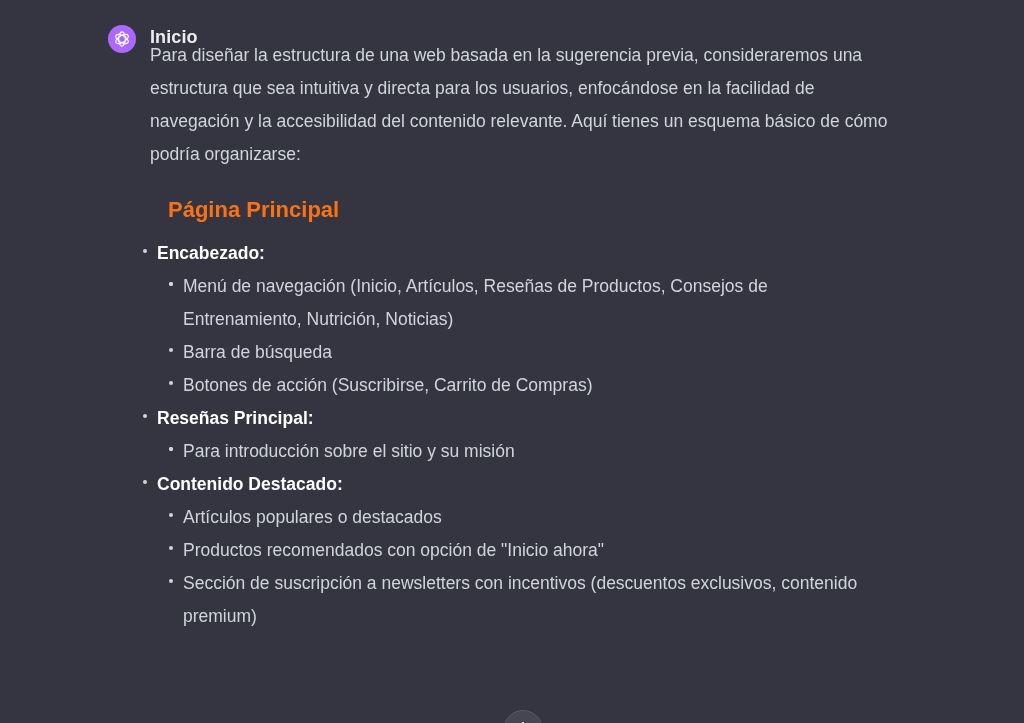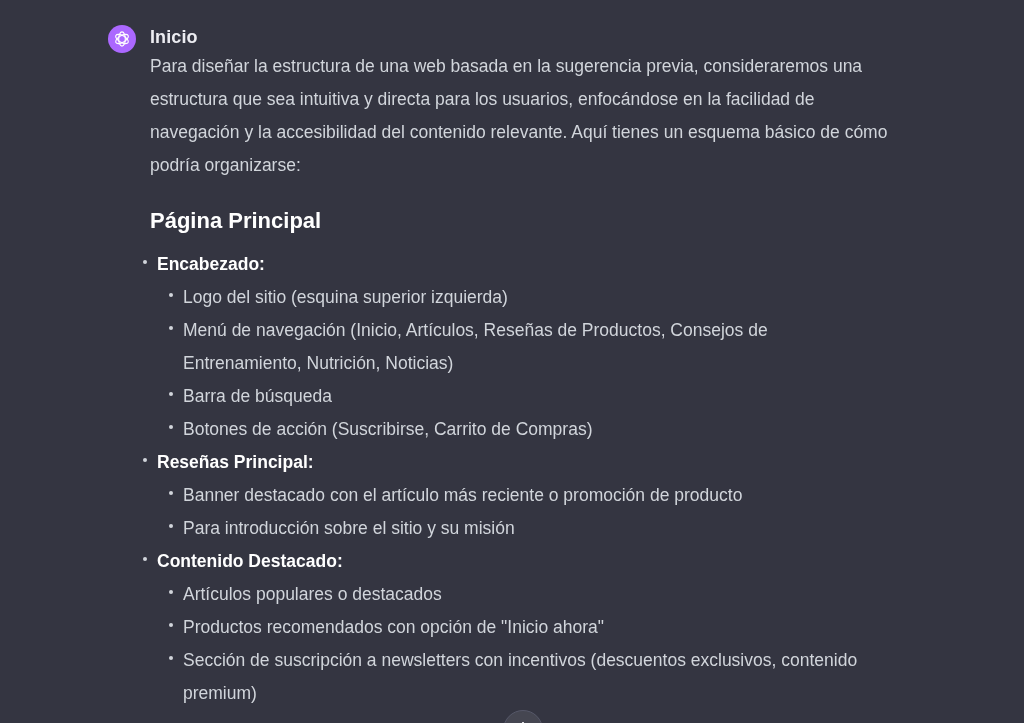--- a/index.html
+++ b/index.html
@@ -39,32 +39,32 @@
       left: 42px;
       top: 3px;
       font-weight: bold;
       font-size: 18px;
       color: #ececf1;
       letter-spacing: 0.1px;
     }
     .content {
       position: absolute;
       left: 42px;
-      top: 26px;
+      top: 15px;
       width: 740px;
       font-size: 17.5px;
       line-height: 33px;
       color: #d1d5db;
     }
     .intro { margin: 0; }
     h3.section-title {
-      margin: 22px 0 10px 0;
+      margin: 22px 0 10px 18px;
       font-size: 22px;
       font-weight: bold;
-      color: #ffffff;
+      color: #f97316;
       line-height: 34px;
     }
     ul.lvl1 {
       list-style: none;
       margin: 0;
       padding: 0 0 0 7px;
     }
     ul.lvl1 > li { position: relative; }
     .bullet {
       position: absolute;
@@ -116,31 +116,31 @@
 
   <div class="content">
     <p class="intro">Para diseñar la estructura de una web basada en la sugerencia previa, consideraremos una estructura que sea intuitiva y directa para los usuarios, enfocándose en la facilidad de navegación y la accesibilidad del contenido relevante. Aquí tienes un esquema básico de cómo podría organizarse:</p>
     <h3 class="section-title">Página Principal</h3>
 
     <ul class="lvl1">
       <li>
         <span class="bullet"></span>
         <span class="group-label">Encabezado:</span>
         <ul class="lvl2">
-          <li><span class="bullet"></span><span>Logo del sitio (esquina superior izquierda)</span></li>
+          <li><span class="bullet"></span></li>
           <li><span class="bullet"></span><span>Menú de navegación (Inicio, Artículos, Reseñas de Productos, Consejos de Entrenamiento, Nutrición, Noticias)</span></li>
           <li><span class="bullet"></span><span>Barra de búsqueda</span></li>
           <li><span class="bullet"></span><span>Botones de acción (Suscribirse, Carrito de Compras)</span></li>
         </ul>
       </li>
       <li>
         <span class="bullet"></span>
         <span class="group-label">Reseñas Principal:</span>
         <ul class="lvl2">
-          <li><span class="bullet"></span><span>Banner destacado con el artículo más reciente o promoción de producto</span></li>
+          <li><span class="bullet"></span></li>
           <li><span class="bullet"></span><span>Para introducción sobre el sitio y su misión</span></li>
         </ul>
       </li>
       <li>
         <span class="bullet"></span>
         <span class="group-label">Contenido Destacado:</span>
         <ul class="lvl2">
           <li><span class="bullet"></span><span>Artículos populares o destacados</span></li>
           <li><span class="bullet"></span><span>Productos recomendados con opción de "Inicio ahora"</span></li>
           <li><span class="bullet"></span><span>Sección de suscripción a newsletters con incentivos (descuentos exclusivos, contenido premium)</span></li>

